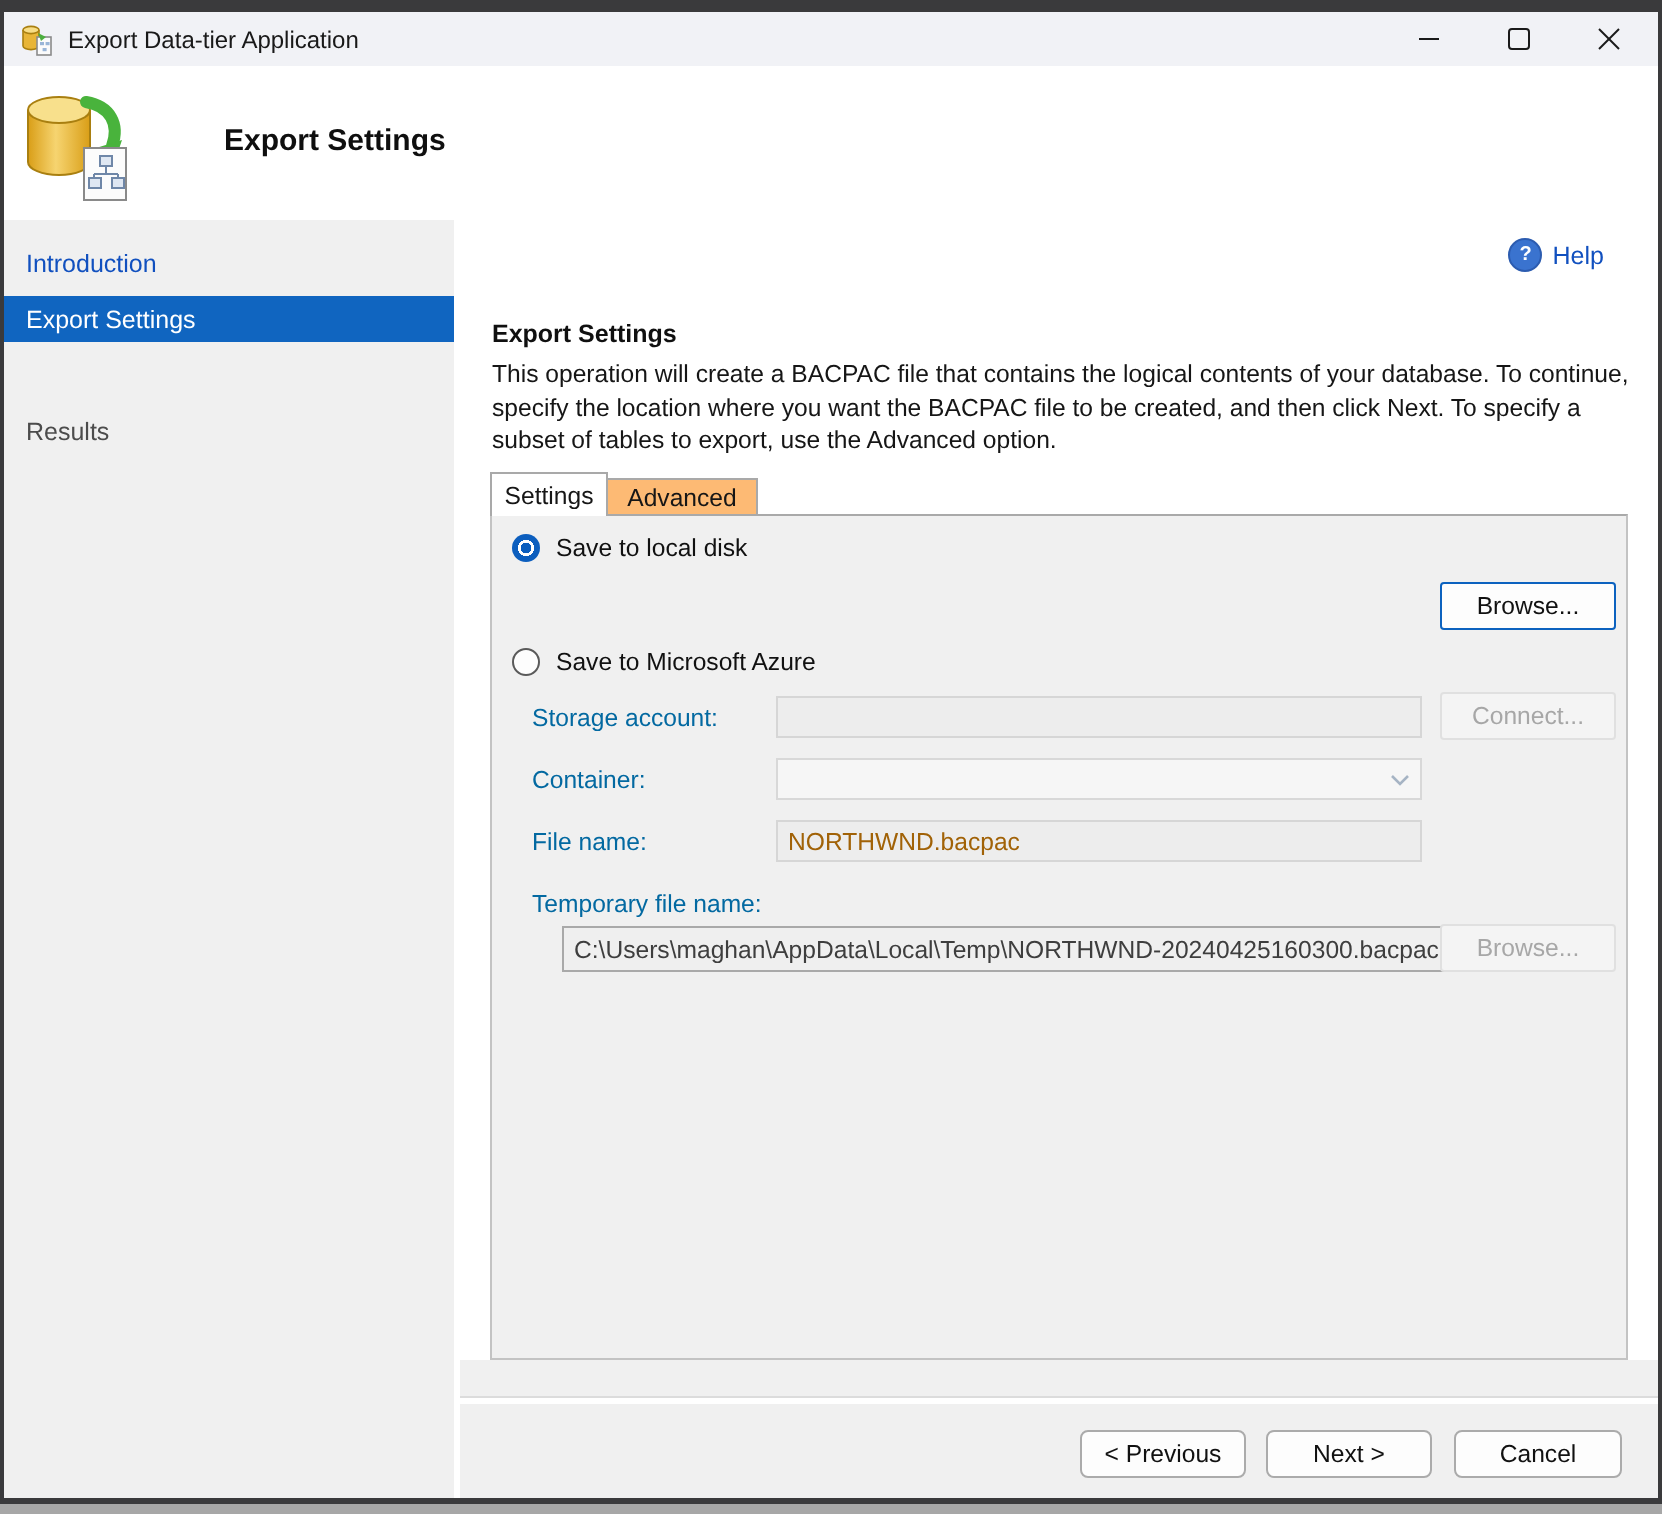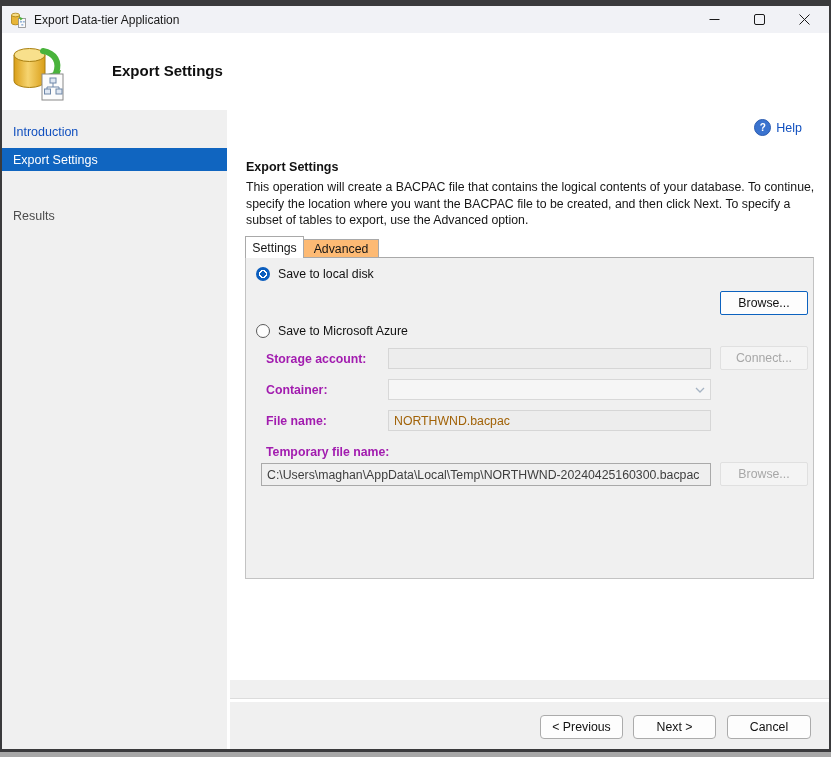--- a/index.html
+++ b/index.html
@@ -42,38 +42,38 @@
   .help-label{color:#1150bf;font-size:12.5px;}
 
   .section-heading{position:absolute;left:16px;top:50px;font-size:12.5px;font-weight:bold;color:#101010;}
   .desc{position:absolute;left:16px;top:69px;width:574px;font-size:12.3px;color:#161616;line-height:16.5px;}
 
   
   .tab{position:absolute;font-size:12.3px;color:#161616;display:flex;align-items:center;justify-content:center;
        border:1px solid #a9a9a9;box-sizing:border-box;cursor:default;}
   .tab-active{left:15px;top:126px;width:59px;height:22px;background:#fff;border-bottom:none;z-index:3;}
   .tab-inactive{left:74px;top:129px;width:75px;height:19px;background:#fdba74;border-left:none;z-index:1;}
-  .panel{position:absolute;left:15px;top:147px;width:569px;height:322px;background:#f0f0f0;
+  .panel{position:absolute;left:15px;top:147px;width:569px;height:423px;background:#f0f0f0;
          border:1px solid #c3c3c3;border-top-color:#a9a9a9;box-sizing:border-box;z-index:2;}
 
   .radio-row{position:absolute;display:flex;align-items:center;gap:8px;}
   .radio{width:14px;height:14px;border-radius:50%;box-sizing:border-box;flex:0 0 auto;}
   .radio-on{background:radial-gradient(circle,#0c5ebe 0 2.6px,#ffffff 2.7px 4px,#0c5ebe 4.1px 8px);}
   .radio-off{background:#fdfdfd;border:1px solid #5a5a5a;}
   .radio-label{font-size:12.3px;color:#111;}
 
   .textbox{position:absolute;box-sizing:border-box;background:#fdfdfd;border:1px solid #969696;
            display:flex;align-items:center;font-size:12.3px;color:#1c1c1c;padding:0 5px;
            overflow:hidden;white-space:nowrap;}
   .tb-right{justify-content:flex-end;}
   .tb-disabled{background:#ededed;border-color:#d6d6d6;color:#a16207;text-align:center;}
-  .tb-temp{background:#efefef;border-color:#a9a9a9;color:#3e3e3e;}
+  .tb-temp{background:#efefef;border-color:#a9a9a9;color:#3e3e3e;margin-left:20px;}
   .combo{background:#f6f6f6;border-color:#d8d8d8;justify-content:flex-end;}
 
-  .flabel{position:absolute;font-size:12.3px;color:#a21caf;font-weight:bold;}
+  .flabel{position:absolute;font-size:12.3px;color:#0369a1;}
 
   .btn{position:absolute;box-sizing:border-box;height:24px;background:#fdfdfd;border:1px solid #ababab;
        border-radius:4px;font-size:12.3px;color:#111;display:flex;align-items:center;justify-content:center;
        font-family:"Liberation Sans",sans-serif;cursor:default;}
   .btn-accent{border-color:#0c62bf;border-radius:2px;}
   .btn-disabled{background:#f4f4f4;border-color:#e0e0e0;color:#a7a7a7;border-radius:2px;}
 </style>
 </head>
 <body>
 

